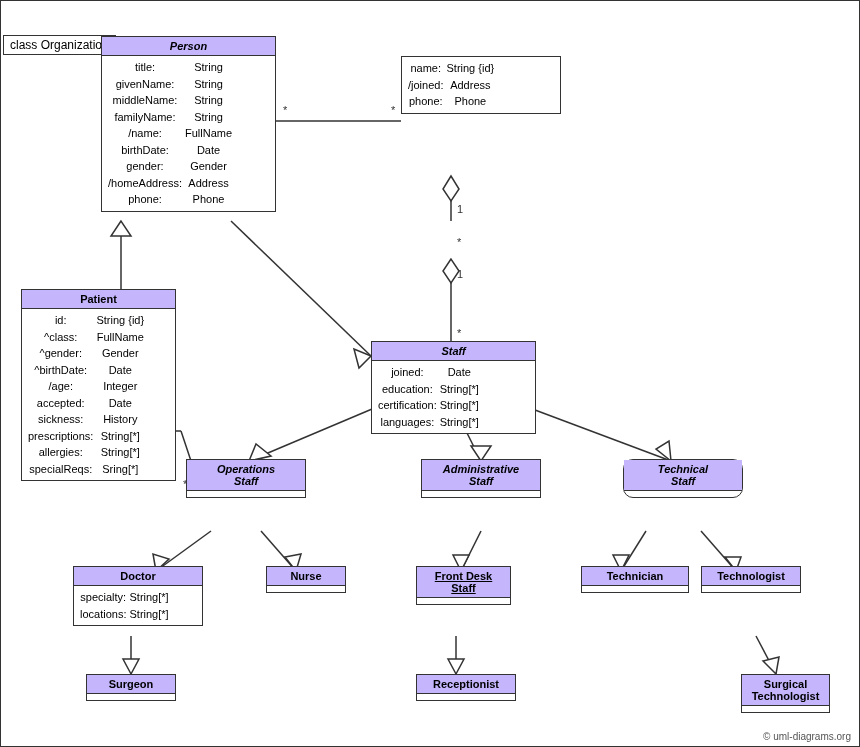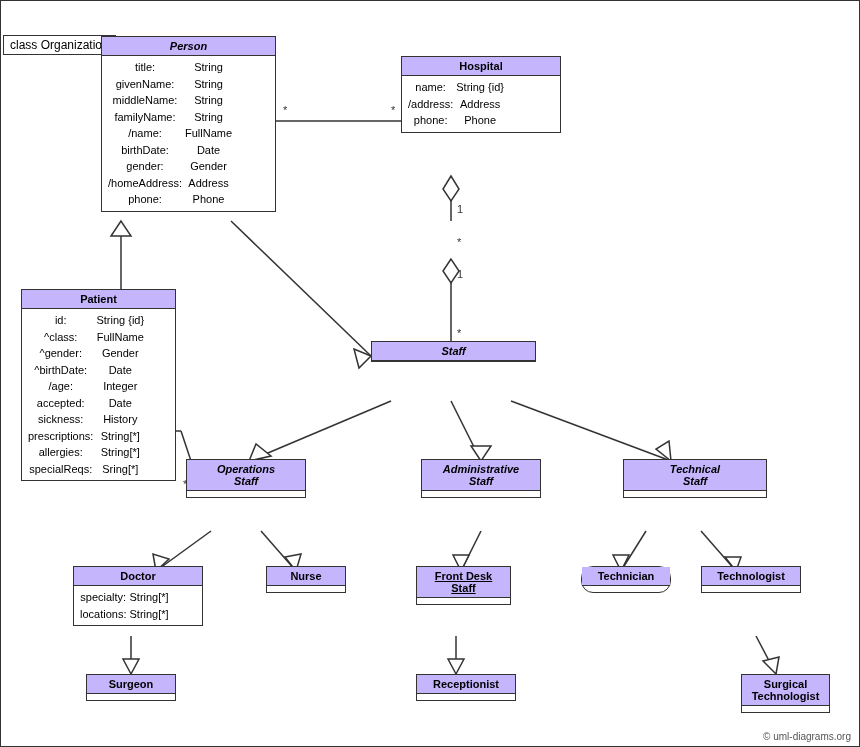--- a/index.html
+++ b/index.html
@@ -180,44 +180,65 @@
         <tr>
               <td>phone:</td>
               <td>Phone</td>
             </tr>
       </tbody>
         </table>
     </div>
   </div>
 
   <div class="uml-class" style="left:400px; top:55px; width:160px;">
-    <div class="uml-class-title">Hospital</div>
     <div class="uml-class-body">
       <table>
         <tbody>
             <tr>
               <td>name:</td>
               <td>String {id}</td>
             </tr>
         <tr>
-              <td>/address:</td>
+              <td>/joined:</td>
               <td>Address</td>
             </tr>
         <tr>
               <td>phone:</td>
               <td>Phone</td>
             </tr>
       </tbody>
         </table>
     </div>
   </div>
 
 
   <div class="uml-class" style="left:370px; top:340px; width:165px;">
     <div class="uml-class-title italic">Staff</div>
+    <div class="uml-class-body">
+      <table>
+        <tbody>
+            <tr>
+              <td>joined:</td>
+              <td>Date</td>
+            </tr>
+        <tr>
+              <td>education:</td>
+              <td>String[*]</td>
+            </tr>
+        <tr>
+              <td>certification:</td>
+              <td>String[*]</td>
+            </tr>
+        <tr>
+              <td>languages:</td>
+              <td>String[*]</td>
+            </tr>
+      </tbody>
+        </table>
+    </div>
   </div>
 
   <div class="uml-class" style="left:20px; top:288px; width:155px;">
     <div class="uml-class-title">Patient</div>
     <div class="uml-class-body">
       <table>
         <tbody>
             <tr>
               <td>id:</td>
               <td>String {id}</td>
@@ -268,21 +289,21 @@
 Staff</div>
     <div class="uml-class-body" style="min-height:4px;"></div>
   </div>
 
   <div class="uml-class" style="left:420px; top:458px; width:120px;">
     <div class="uml-class-title italic" style="white-space:pre-line;">Administrative
 Staff</div>
     <div class="uml-class-body" style="min-height:4px;"></div>
   </div>
 
-  <div class="uml-class" style="left:622px; top:458px; width:144px;">
+  <div class="uml-class" style="left:622px; top:458px; width:120px;border-radius:10px;">
     <div class="uml-class-title italic" style="white-space:pre-line;">Technical
 Staff</div>
     <div class="uml-class-body" style="min-height:4px;"></div>
   </div>
 
   <div class="uml-class" style="left:72px; top:565px; width:130px;">
     <div class="uml-class-title">Doctor</div>
     <div class="uml-class-body">
       <table>
         <tbody>
@@ -303,21 +324,21 @@
     <div class="uml-class-title">Nurse</div>
     <div class="uml-class-body" style="min-height:4px;"></div>
   </div>
 
   <div class="uml-class" style="left:415px; top:565px; width:95px;">
     <div class="uml-class-title" style="white-space:pre-line;text-decoration:underline;">Front Desk
 Staff</div>
     <div class="uml-class-body" style="min-height:4px;"></div>
   </div>
 
-  <div class="uml-class" style="left:580px; top:565px; width:90px;border-radius:12px;">
+  <div class="uml-class" style="left:580px; top:565px; width:108px;">
     <div class="uml-class-title">Technician</div>
     <div class="uml-class-body" style="min-height:4px;"></div>
   </div>
 
   <div class="uml-class" style="left:700px; top:565px; width:100px;">
     <div class="uml-class-title">Technologist</div>
     <div class="uml-class-body" style="min-height:4px;"></div>
   </div>
 
   <div class="uml-class" style="left:85px; top:673px; width:90px;">

